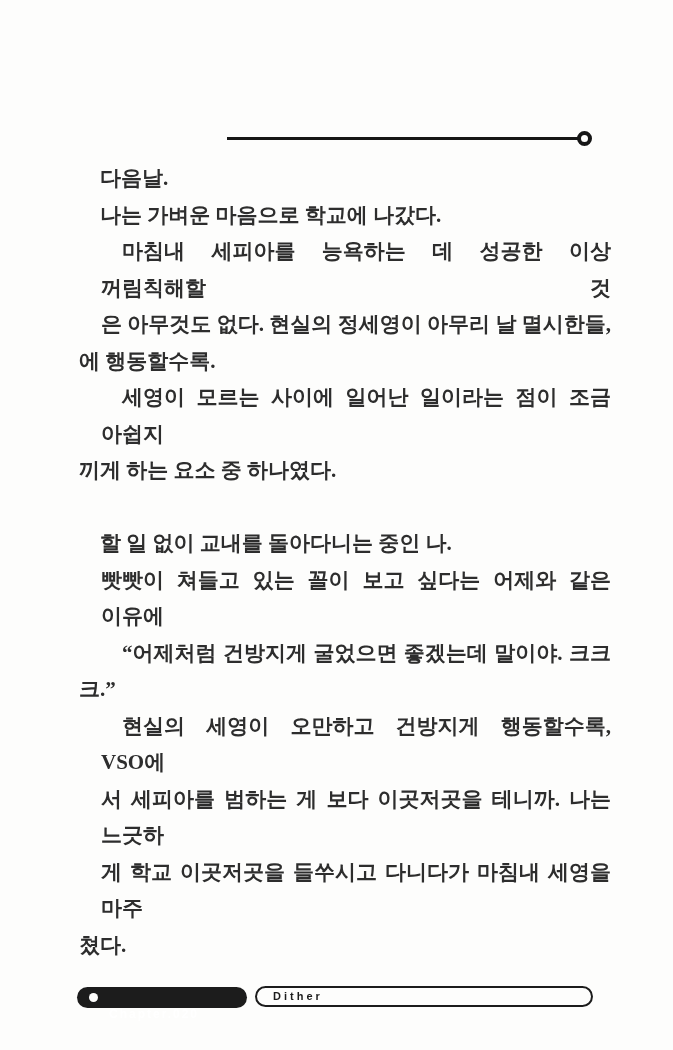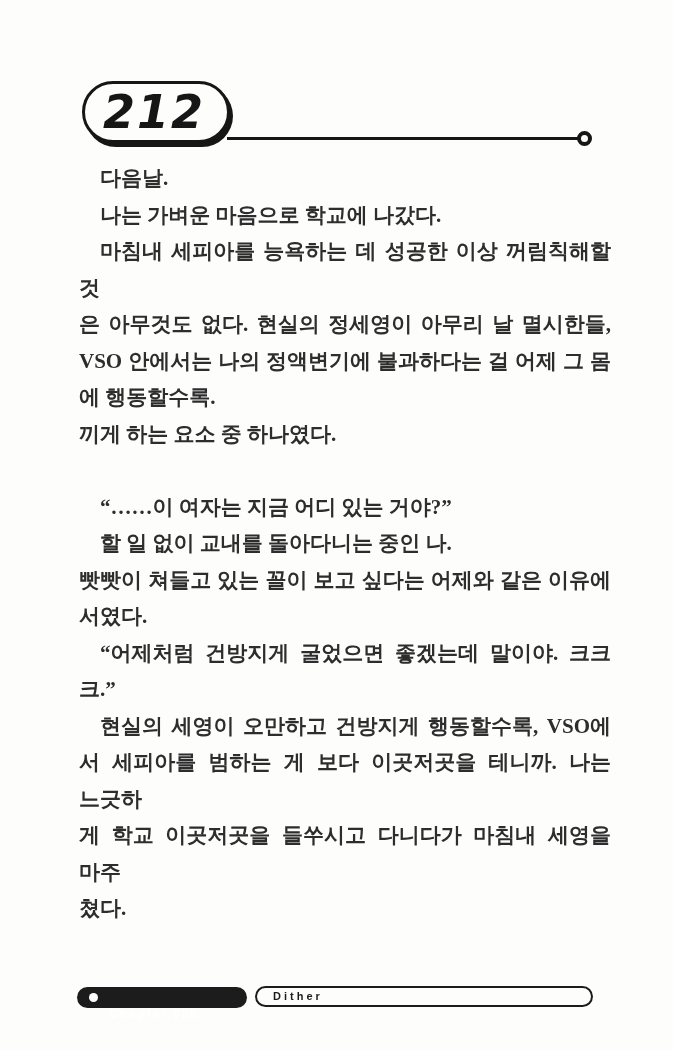--- a/index.html
+++ b/index.html
@@ -67,20 +67,21 @@
   }
   .body-text .line {
     min-height: 36.5px;
     white-space: nowrap;
     font-weight: bold;
   }
   .body-text .line.full {
     white-space: normal;
     text-align: justify;
     text-align-last: justify;
+    margin-left: 22px;
   }
   .body-text .line.indent { text-indent: 21px; }
 
   
   .footer-chapter-pill {
     position: absolute;
     left: 77px; top: 987px;
     width: 170px; height: 21px;
     background: #1c1c1c;
     border-radius: 11px;
@@ -122,39 +123,34 @@
     color: #1c1c1c;
     margin-left: 16px;
     line-height: 1;
   }
 </style>
 </head>
 <body>
 
 <div class="page">
 
-  <div class="page-number-badge">
-    <span class="num">212</span>
-  </div>
   <div class="header-rule"></div>
   <div class="header-rule-end-dot"></div>
 
   <div class="body-text">
       <div class="line indent">다음날.</div>
       <div class="line indent">나는 가벼운 마음으로 학교에 나갔다.</div>
       <div class="line indent full">마침내 세피아를 능욕하는 데 성공한 이상 꺼림칙해할 것</div>
       <div class="line full">은 아무것도 없다. 현실의 정세영이 아무리 날 멸시한들,</div>
-      <div class="line full">VSO 안에서는 나의 정액변기에 불과하다는 걸 어제 그 몸</div>
       <div class="line">에 행동할수록.</div>
+      <div class="line indent full">세영이 모르는 사이에 일어난 일이라는 점이 조금 아쉽지</div>
       <div class="line">끼게 하는 요소 중 하나였다.</div>
       <div class="line">&nbsp;</div>
-      <div class="line indent">“……이 여자는 지금 어디 있는 거야?”</div>
       <div class="line indent">할 일 없이 교내를 돌아다니는 중인 나.</div>
       <div class="line full">빳빳이 쳐들고 있는 꼴이 보고 싶다는 어제와 같은 이유에</div>
-      <div class="line">서였다.</div>
       <div class="line indent full">“어제처럼 건방지게 굴었으면 좋겠는데 말이야. 크크</div>
       <div class="line">크.”</div>
       <div class="line indent full">현실의 세영이 오만하고 건방지게 행동할수록, VSO에</div>
       <div class="line full">서 세피아를 범하는 게 보다 이곳저곳을 테니까. 나는 느긋하</div>
       <div class="line full">게 학교 이곳저곳을 들쑤시고 다니다가 마침내 세영을 마주</div>
       <div class="line">쳤다.</div>
     </div>
 
   <div class="footer-chapter-pill">
     <span class="dot"></span>

